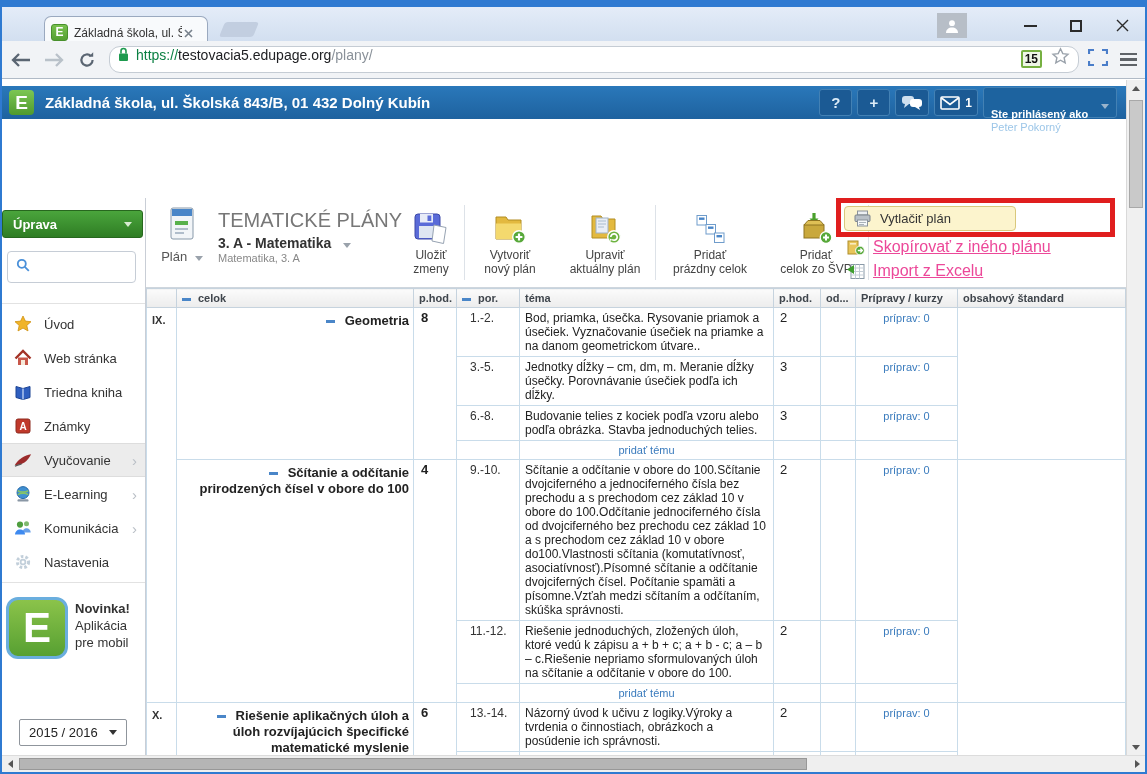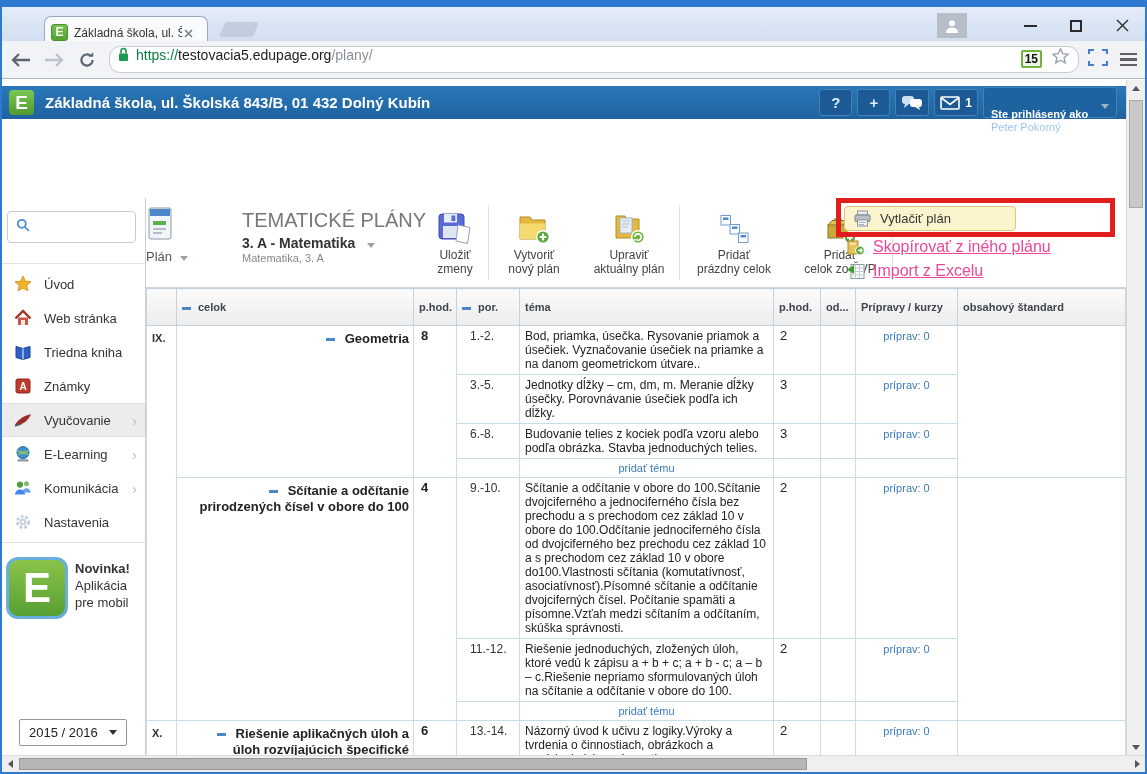--- a/index.html
+++ b/index.html
@@ -84,24 +84,24 @@
     border-radius:12px; color:#fff; font-weight:bold; font-size:42px; line-height:56px; text-align:center; flex:0 0 62px; }
   .promo-text { margin-left:7px; font-size:13px; color:#333; line-height:17px; padding-top:3px; }
   .promo-text .b { font-weight:bold; }
   .year-select { position:absolute; left:19px; bottom:10px; width:108px; height:27px; background:#fff;
     border:1px solid #8f959c; border-radius:2px; display:flex; align-items:center; padding:0 9px; font-size:13px; color:#222; }
   .year-select .caret { margin-left:auto; border-top-color:#333; }
 
   
   .main { position:absolute; left:146px; top:0; right:0; height:100%; }
   .main-toolbar { height:90px; border-bottom:1px solid #cfd6dd; position:relative; display:flex; }
-  .plan-btn { width:72px; padding-top:9px; }
+  .plan-btn { width:72px; padding-top:9px; text-align:center; }
   .plan-label { font-size:13px; color:#555; margin-top:3px; }
   .plan-label .caret { border-top-color:#9aa2ab; margin-left:4px; }
-  .title-block { width:180px; padding-top:11px;margin-left:24px; }
+  .title-block { width:180px; padding-top:11px; }
   .page-title { font-size:20px; color:#777; white-space:nowrap; }
   .plan-name { font-size:14px; font-weight:bold; color:#333; margin-top:3px; }
   .plan-name .caret { border-top-color:#9aa2ab; margin-left:8px; }
   .plan-sub { font-size:11px; color:#888; margin-top:1px; }
   .actions { display:flex; align-items:stretch; }
   .action { padding-top:7px; text-align:center; font-size:12px; color:#444; line-height:14px; }
   .action .ic { height:40px; display:flex; align-items:flex-end; justify-content:center; margin-bottom:3px; }
   .tsep { width:1px; background:#dde2e8; margin:7px 0; }
 
   .side-menu { position:absolute; left:690px; top:1px; width:294px; height:89px; }
@@ -110,21 +110,21 @@
     font-size:13px; color:#333; z-index:2; }
   .print-item .ic, .sm-item .ic { margin-right:8px; display:flex; }
   .red-box { position:absolute; left:0; top:-1px; width:279px; height:39px; border:5px solid #e01e1e; z-index:3; }
   .sm-item { position:absolute; left:10px; display:flex; align-items:center; font-size:16px; color:#ec4899;text-decoration:underline; }
   .sm-item.i2 { top:39px; } .sm-item.i3 { top:63px; }
 
   
   .table-wrap { position:absolute; top:90px; left:0; }
   table { border-collapse:collapse; table-layout:fixed; width:979px; font-size:12px; }
   th { background:linear-gradient(#fbfbfb,#ececec); border:1px solid #c6d3de; font-size:11px;
-    font-weight:bold; color:#3f454c; text-align:left; padding:3px 5px; height:37px; white-space:nowrap; overflow:hidden;margin-top:32px; }
+    font-weight:bold; color:#3f454c; text-align:left; padding:3px 5px; height:19px; white-space:nowrap; overflow:hidden;margin-top:32px; }
   td { border:1px solid #c9dcea; vertical-align:top; padding:3px 5px; color:#222; line-height:14px; }
   .minus-ic { display:inline-block; width:9px; height:3px; background:#4a86c8; vertical-align:middle; margin-right:7px; }
   td.c-month { font-weight:bold; font-size:11px; color:#333; padding-top:5px; }
   td.c-celok { font-weight:bold; font-size:13px; line-height:16px; padding:5px 4px 4px 14px;text-align:right; }
   td.c-celok .minus-ic { margin-right:10px; }
   td.c-hours { font-weight:bold; font-size:13px; padding-left:7px; }
   td.c-por { padding-left:13px; color:#333; }
   td.c-phod { font-size:13px; padding-left:6px; }
   td.c-prip { text-align:center; }
   .blue-link { color:#3a7bbd; font-size:11px; cursor:pointer; }
@@ -258,20 +258,24 @@
         <div class="l1">Ste prihlásený ako</div>
         <div class="l2">Peter Pokorný</div>
         <span class="caret"></span>
       </div>
     </div>
   </div>
 
   <div class="content">
 
     <div class="sidebar">
+      <div class="uprava-btn">
+        <span>Úprava</span>
+        <span class="caret"></span>
+      </div>
       <div class="search-box">
         <span>
           <svg width="14" height="14" viewBox="0 0 14 14">
               <circle cx="5.8" cy="5.8" r="4" fill="none" stroke="#4a90d9" stroke-width="1.8"></circle>
               <path d="M8.8 8.8l4 4" stroke="#4a90d9" stroke-width="1.8"></path>
             </svg>
         </span>
         <input type="text" value="" style="">
       </div>
       <div class="side-nav" id="side-nav">

